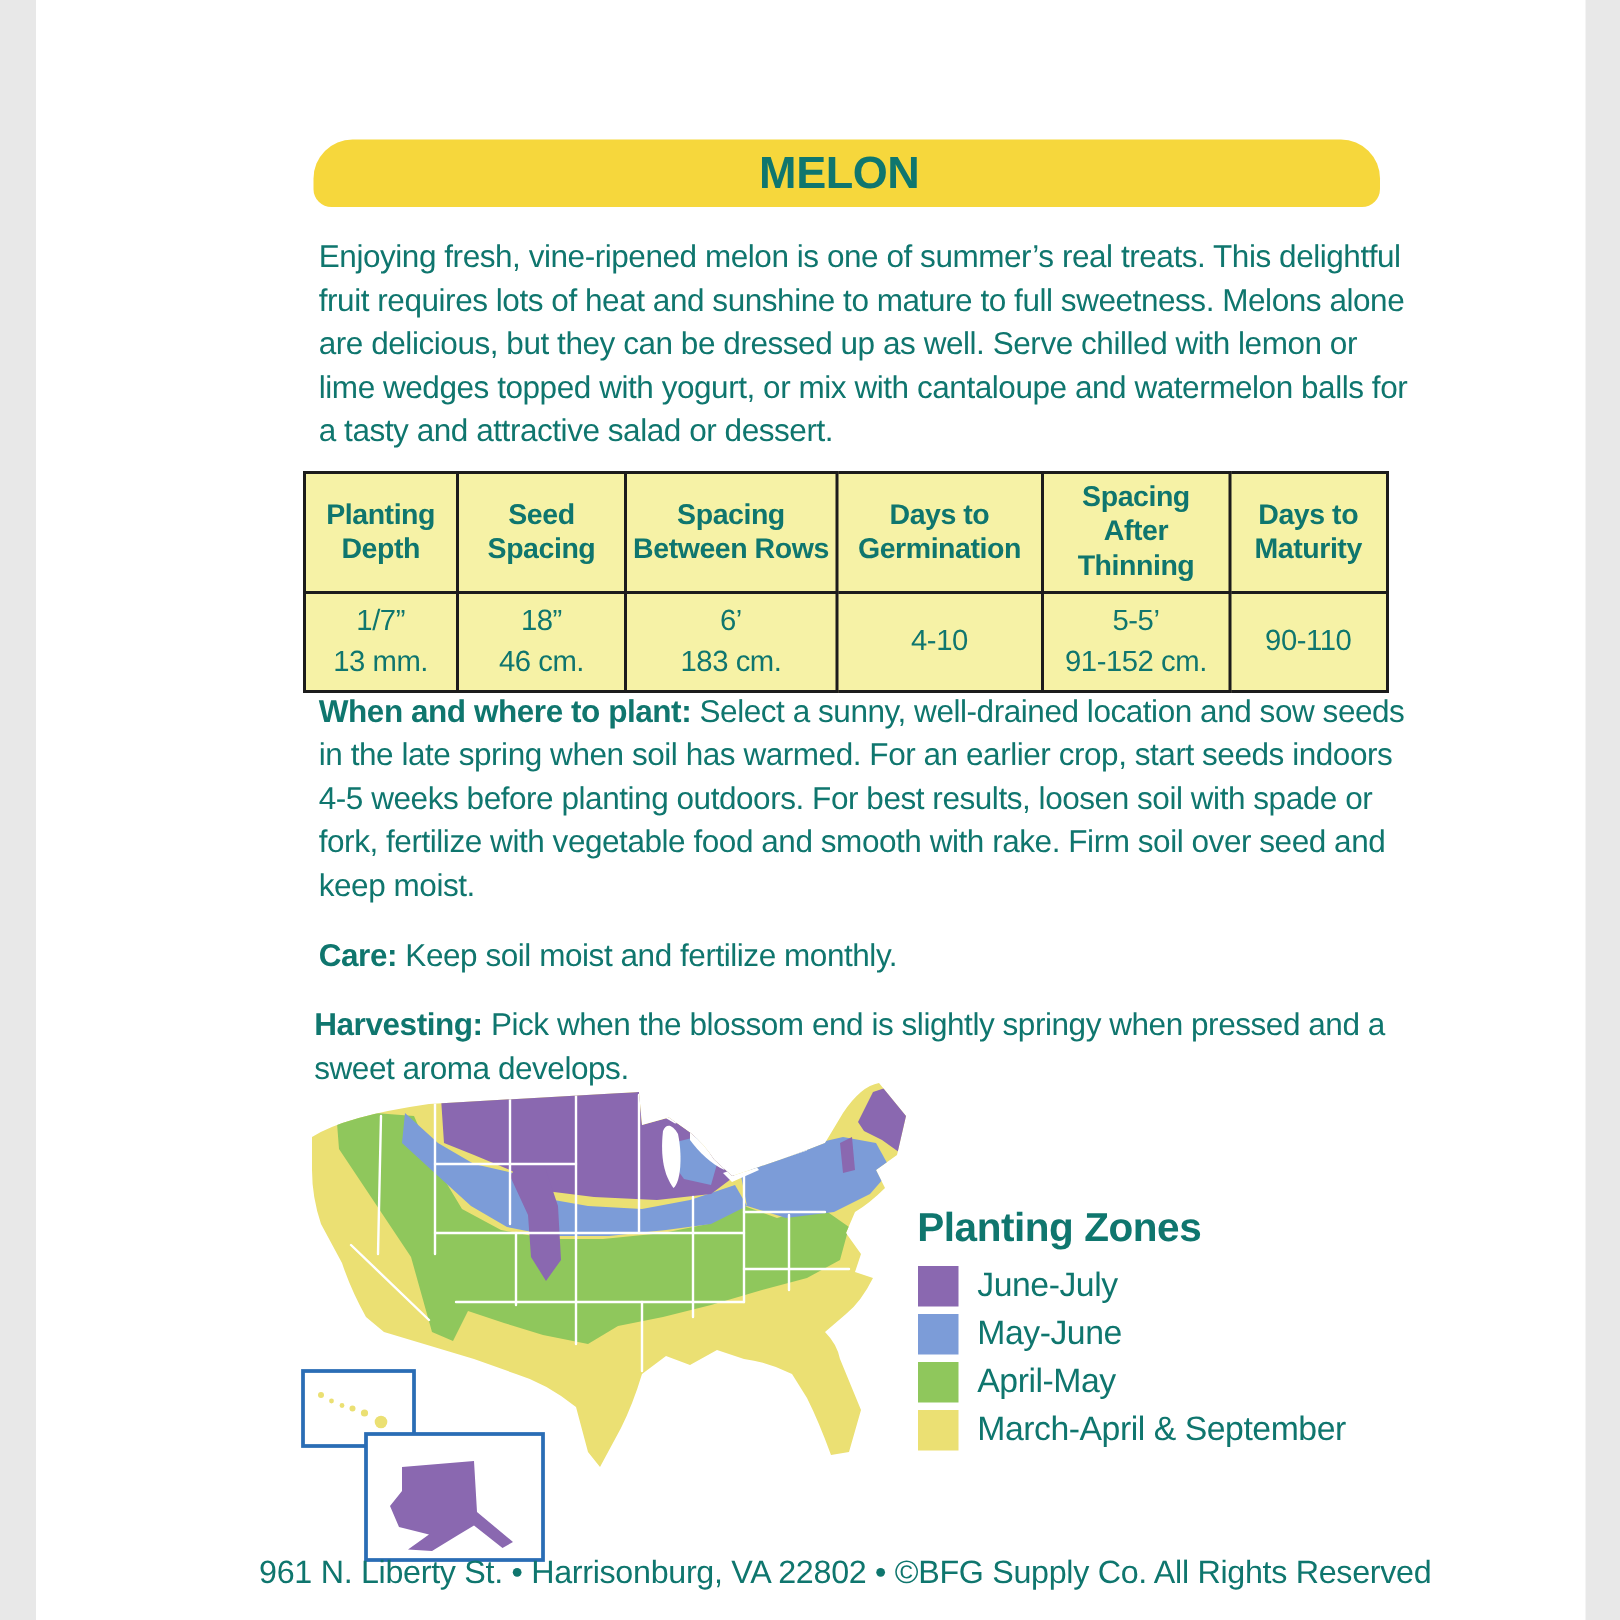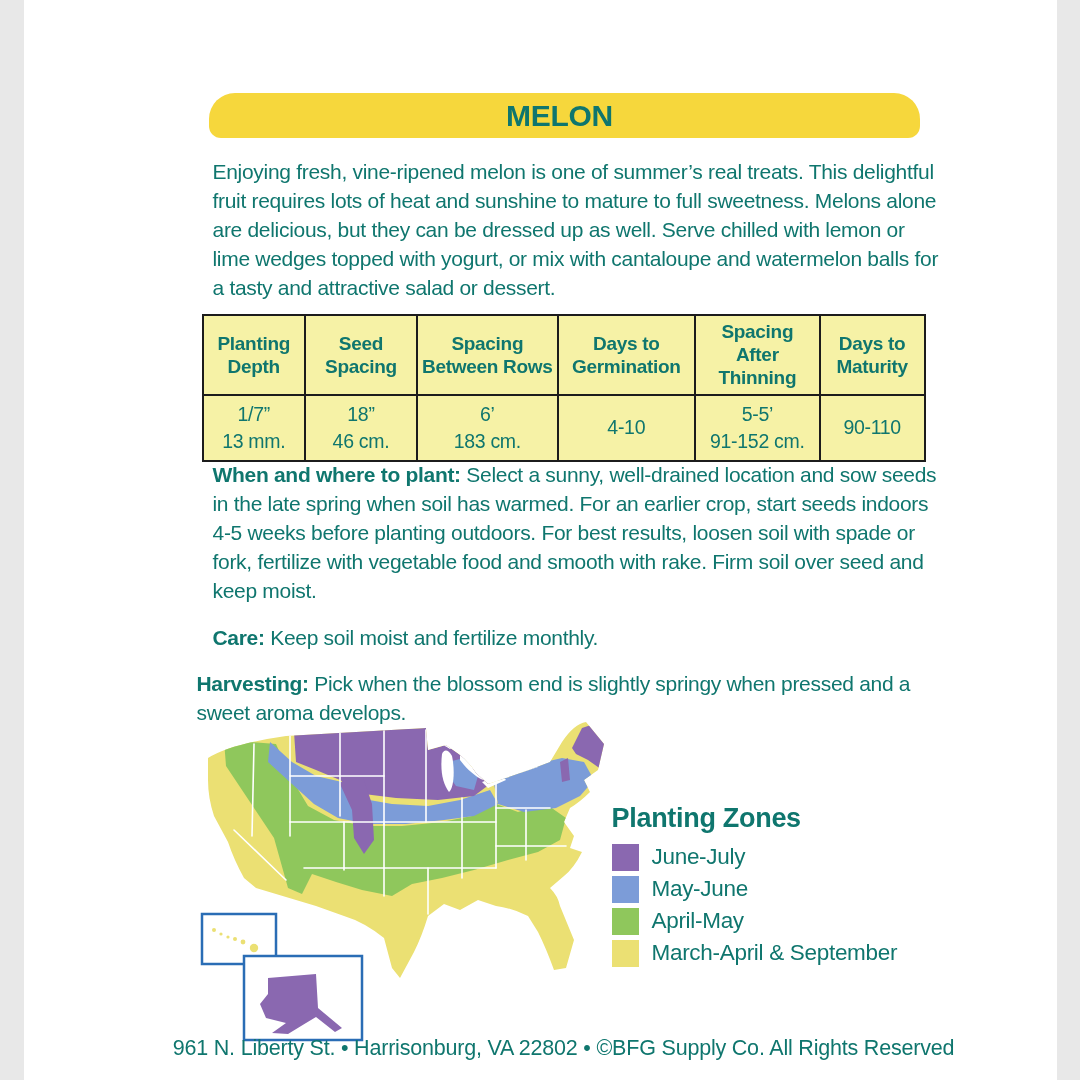--- a/index.html
+++ b/index.html
@@ -17,21 +17,21 @@
     display:flex;align-items:center;justify-content:center;
     font-size:30px;letter-spacing:-0.3px;
   }
   .banner .bold{font-weight:bold;margin-right:9px;}
 
   
   .bodytext{font-size:21px;line-height:29px;letter-spacing:-0.3px;margin:11px;}
   .intro{left:178px;top:146px;width:728px;}
   .sec-when{left:178px;top:449px;width:730px;}
   .sec-care{left:178px;top:612px;width:730px;}
-  .sec-harvest{left:162px;top:658px;width:730px;}
+  .sec-harvest{left:175px;top:658px;width:730px;}
   .seclabel{font-weight:bold;}
 
   
   .infotable-wrap{left:178px;top:314px;width:724px;}
   table.infotable{
     border-collapse:collapse;width:100%;table-layout:fixed;
   }
   table.infotable td{
     border:2px solid #1c1c1c;text-align:center;vertical-align:middle;
     padding:4px 3px;letter-spacing:-0.3px;

